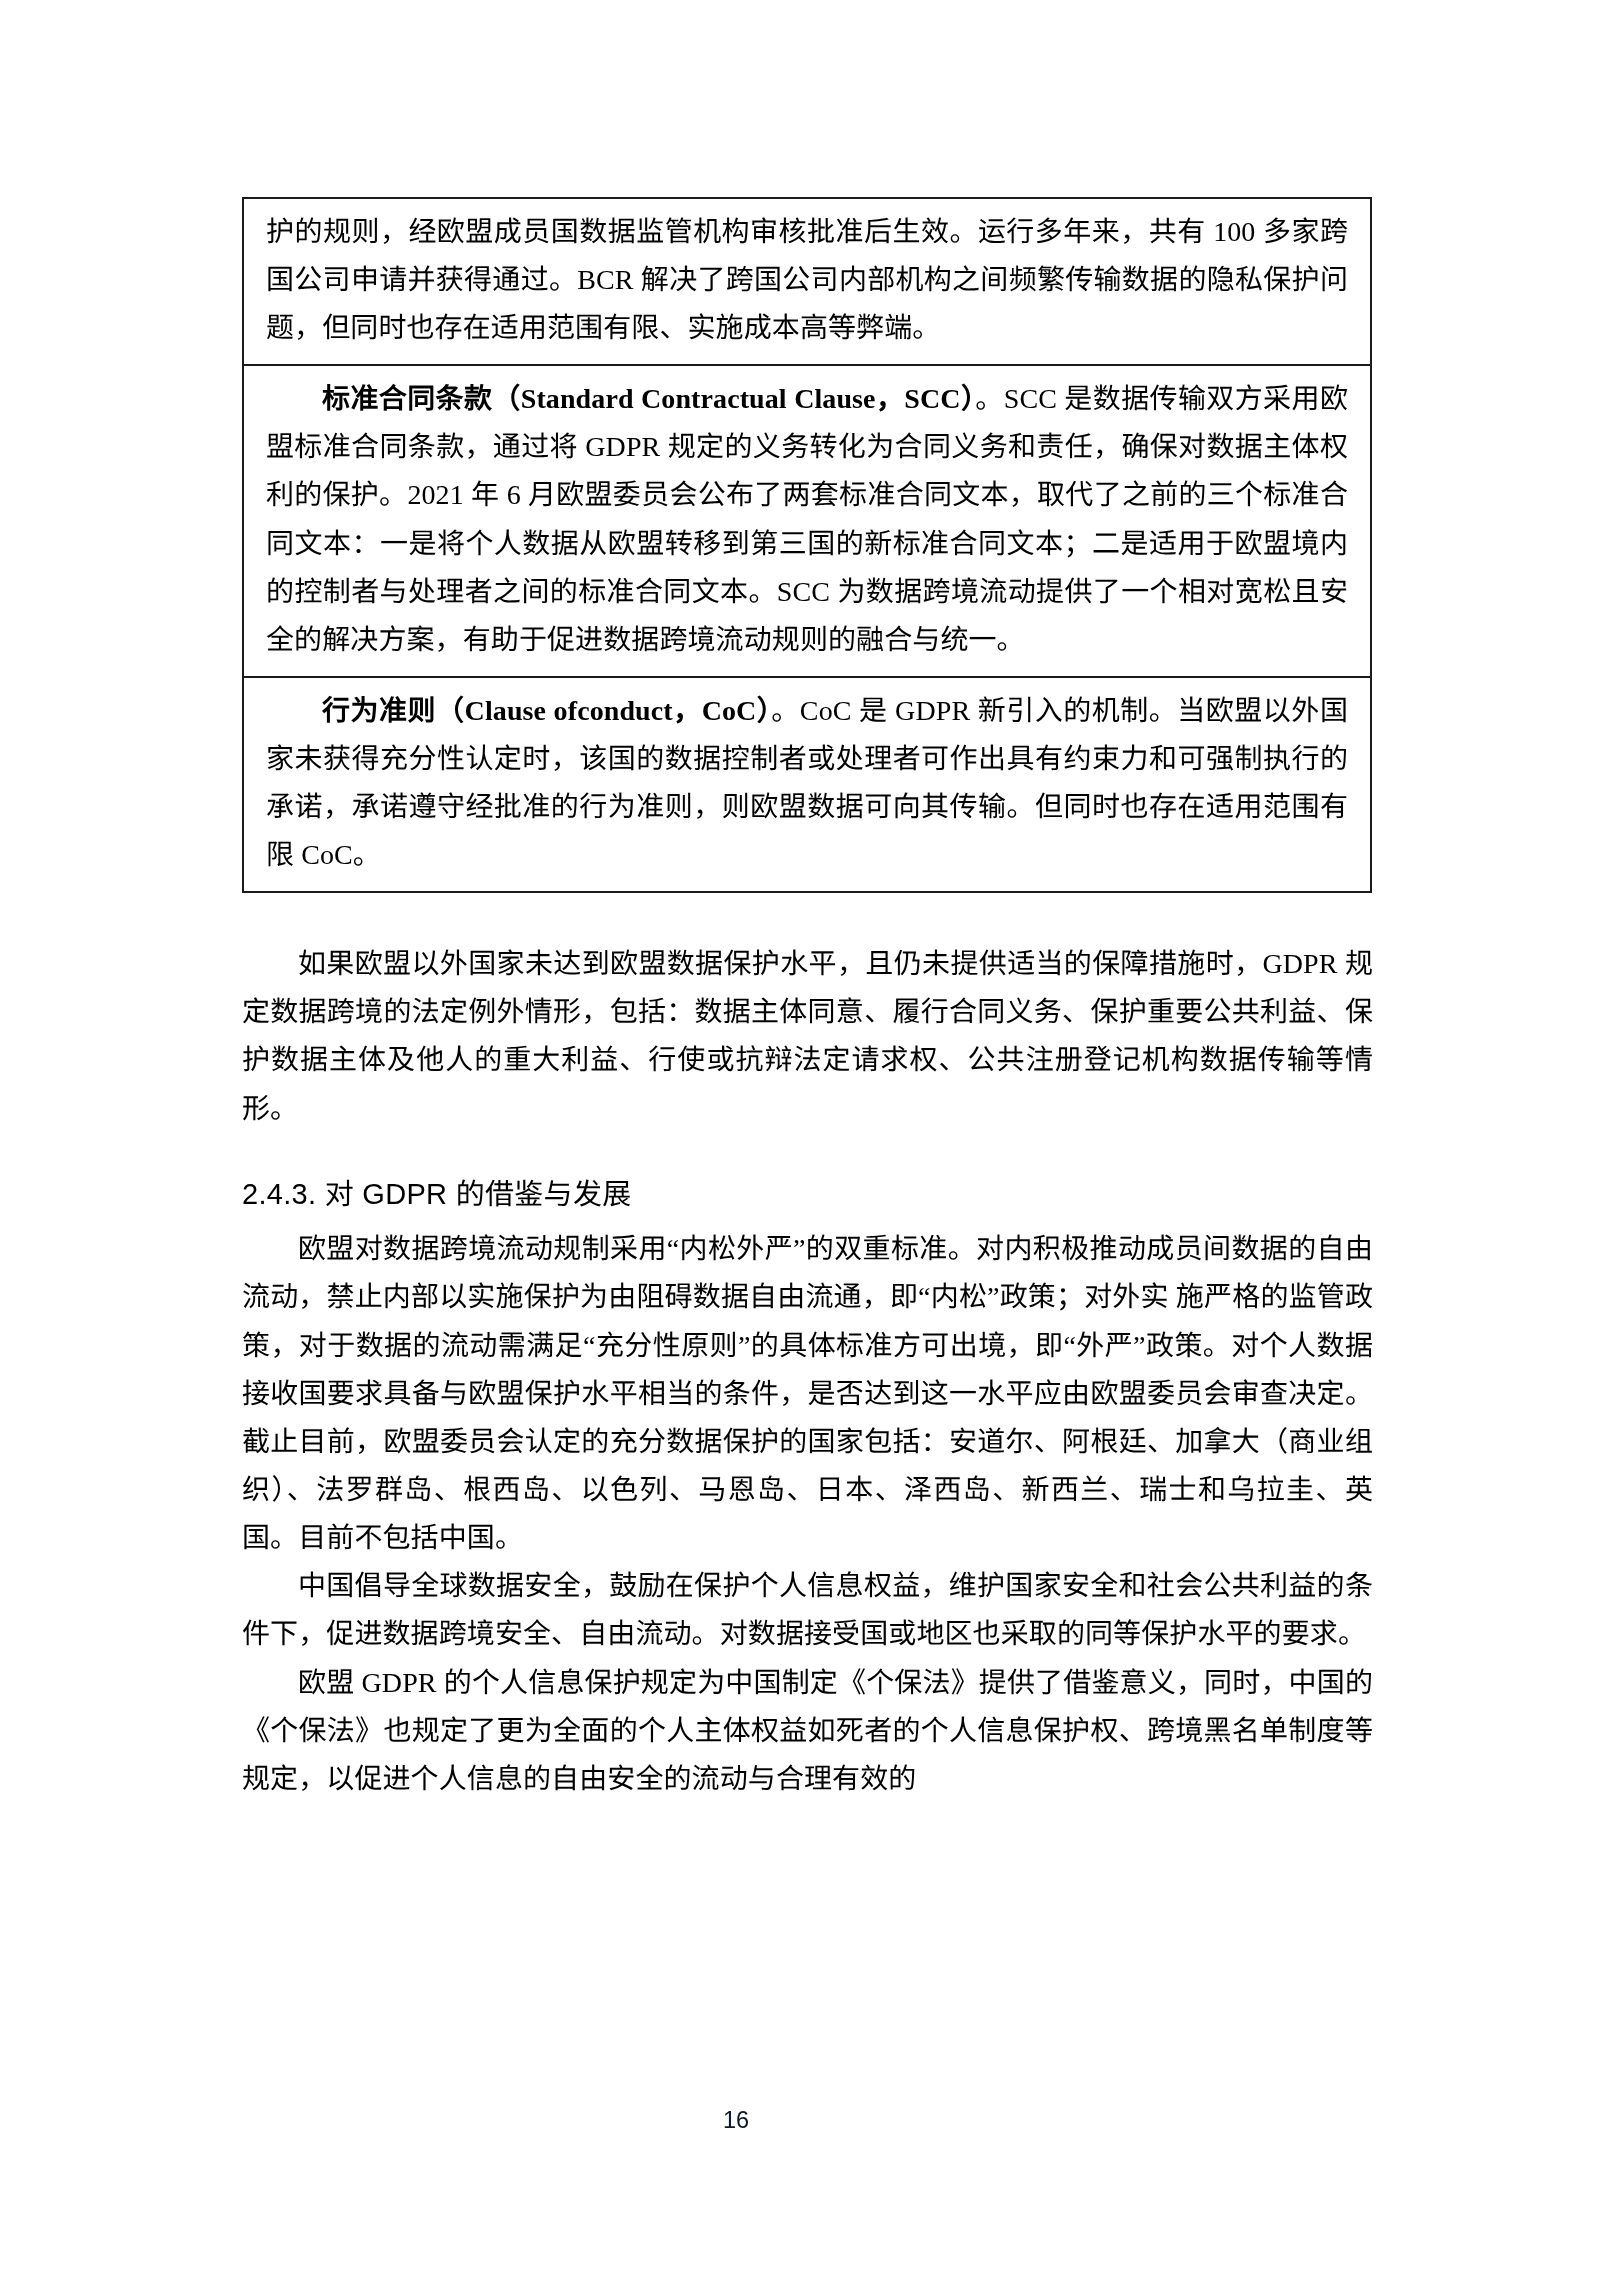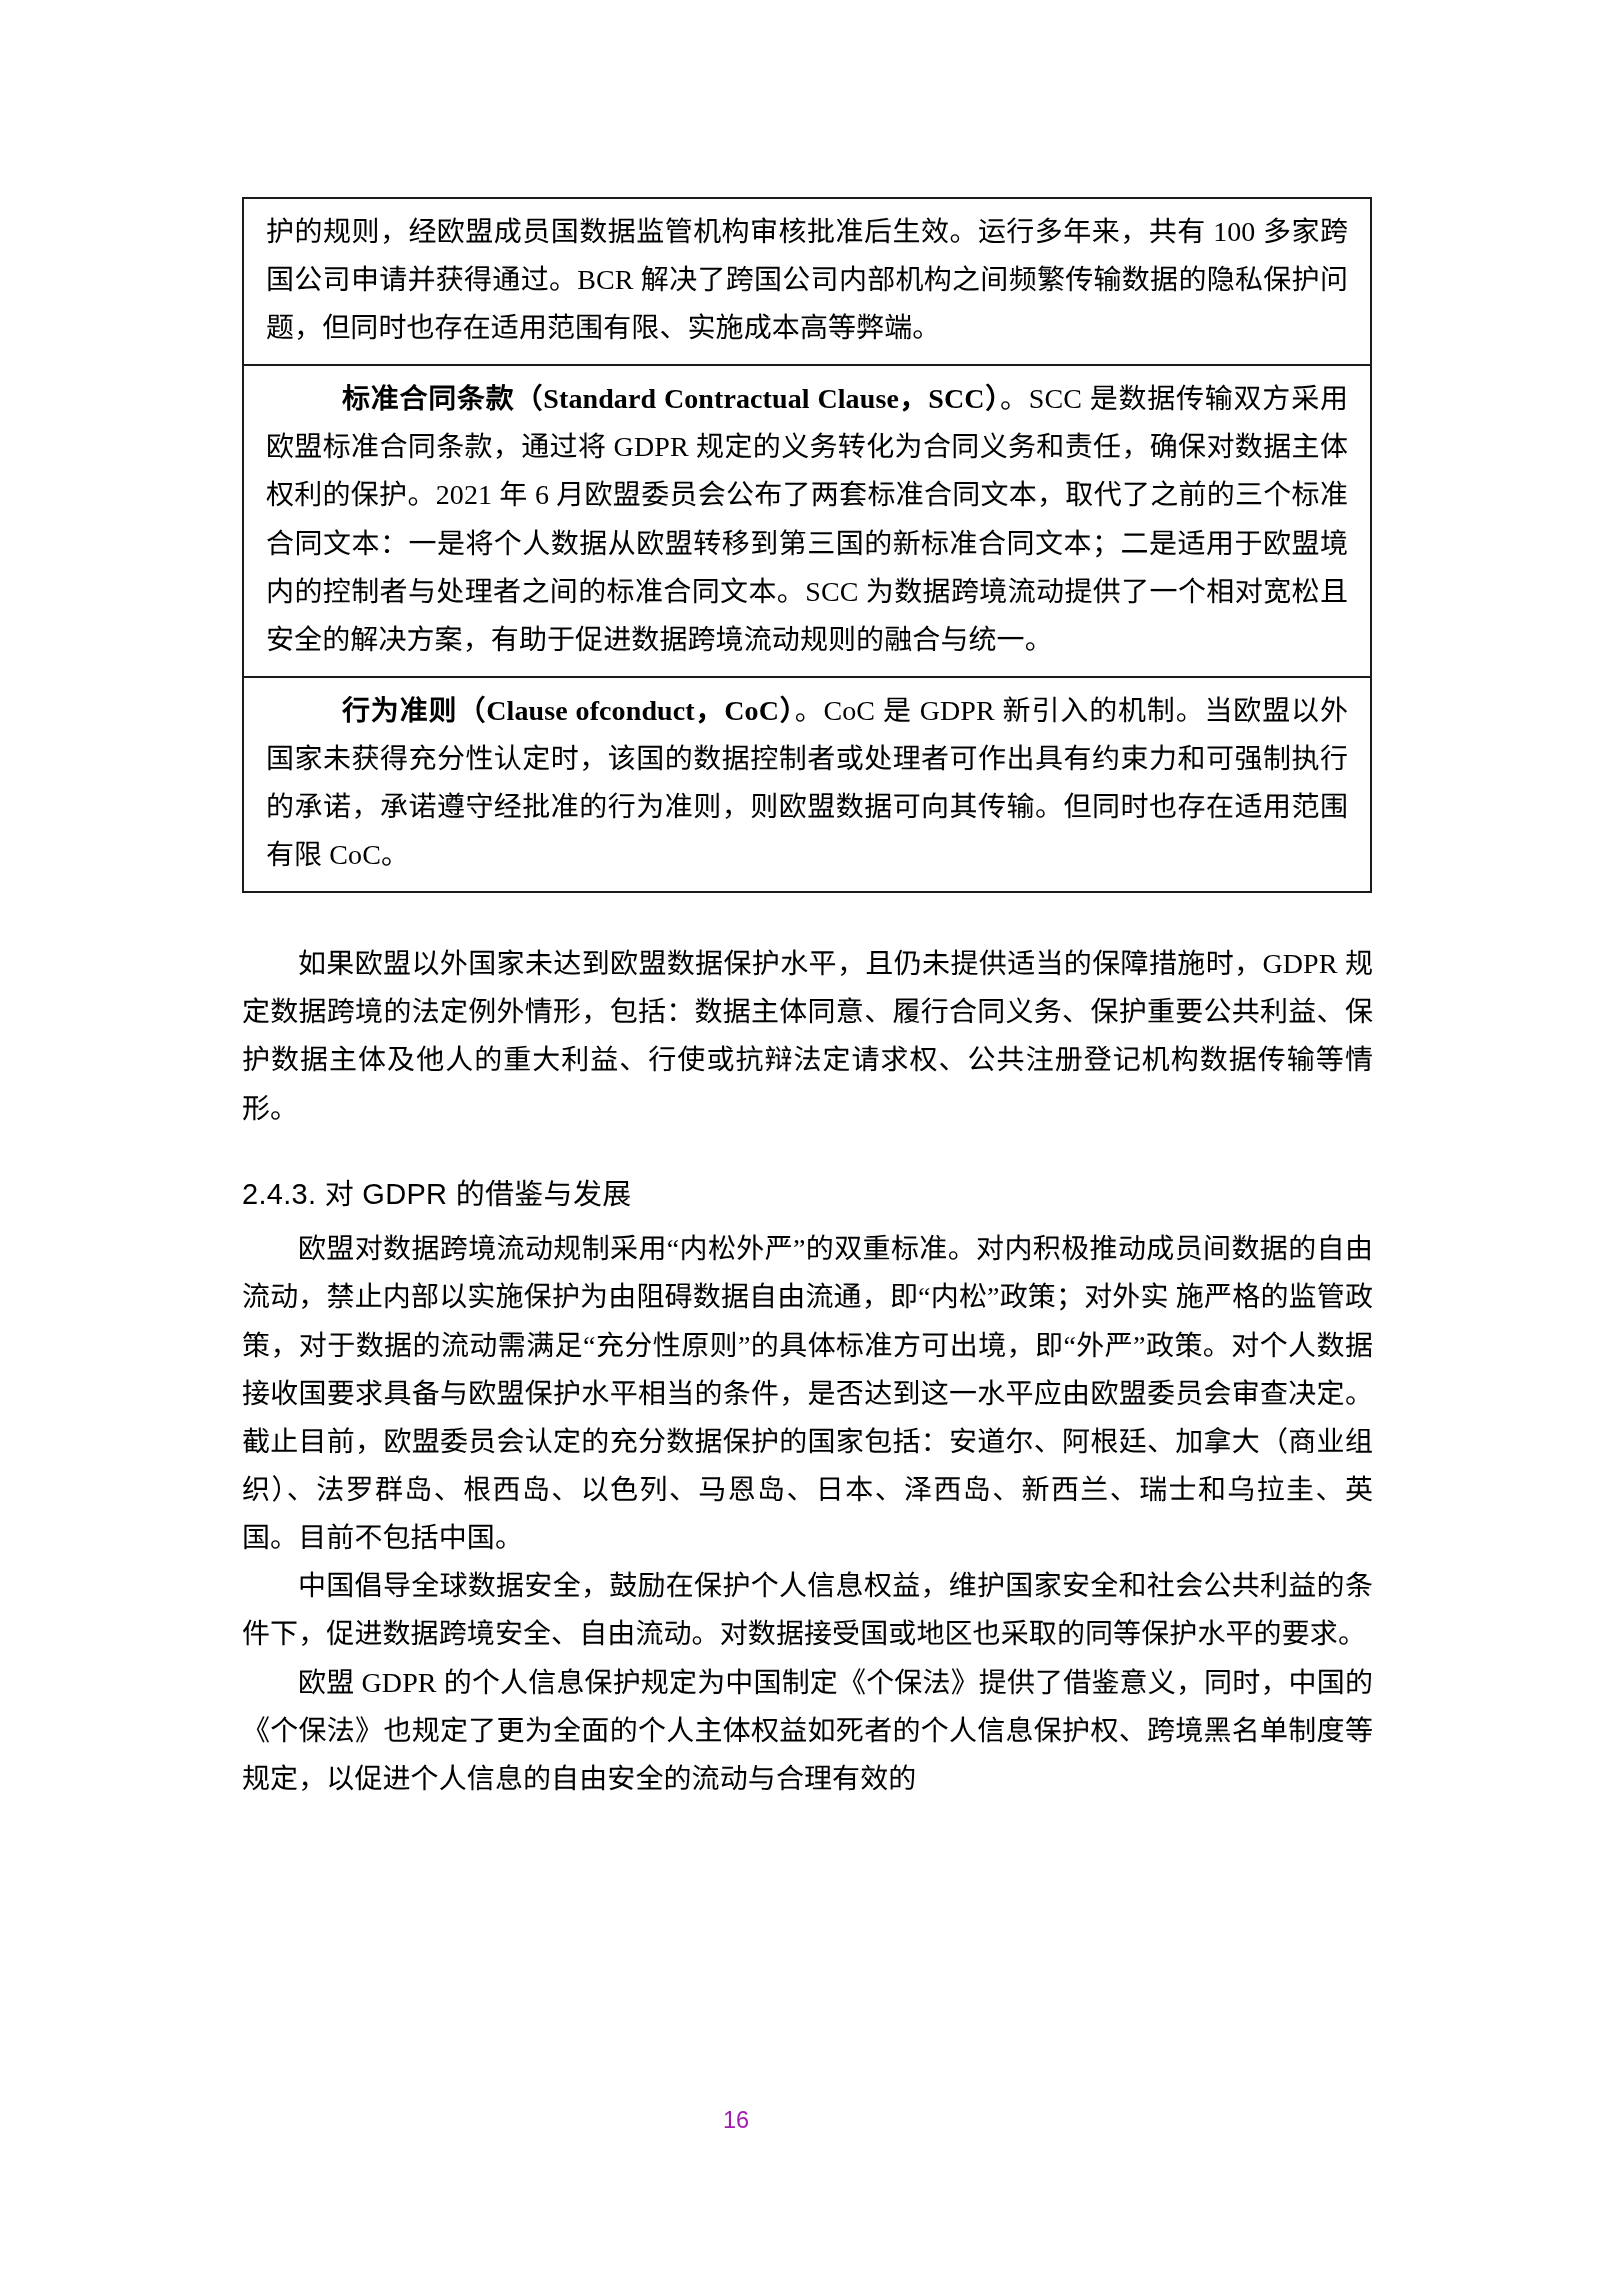--- a/index.html
+++ b/index.html
@@ -61,21 +61,20 @@
     text-align: justify;
     text-justify: inter-ideograph;
     letter-spacing: 0.1px;
     word-break: break-all;
   }
   p.para.indent {
     text-indent: 2em;
   }
   .bold {
     font-weight: bold;
-    margin-left: 20px;
   }
 
   .after-table {
     margin-top: 47px;
   }
   .body-para {
     margin-bottom: 0;
   }
 
   
@@ -90,21 +89,21 @@
 
   
   .page-number {
     position: absolute;
     left: 0;
     top: 2107px;
     width: 1472px;
     text-align: center;
     font-size: 23.5px;
     font-family: "Liberation Sans", "DejaVu Sans", sans-serif;
-    color: #a21caf;
+    color: #0f172a;
   }
 
   
   .watermark {
     position: absolute;
     right: 39px;
     top: 2190px;
     font-size: 38px;
     font-weight: bold;
     letter-spacing: 2px;

